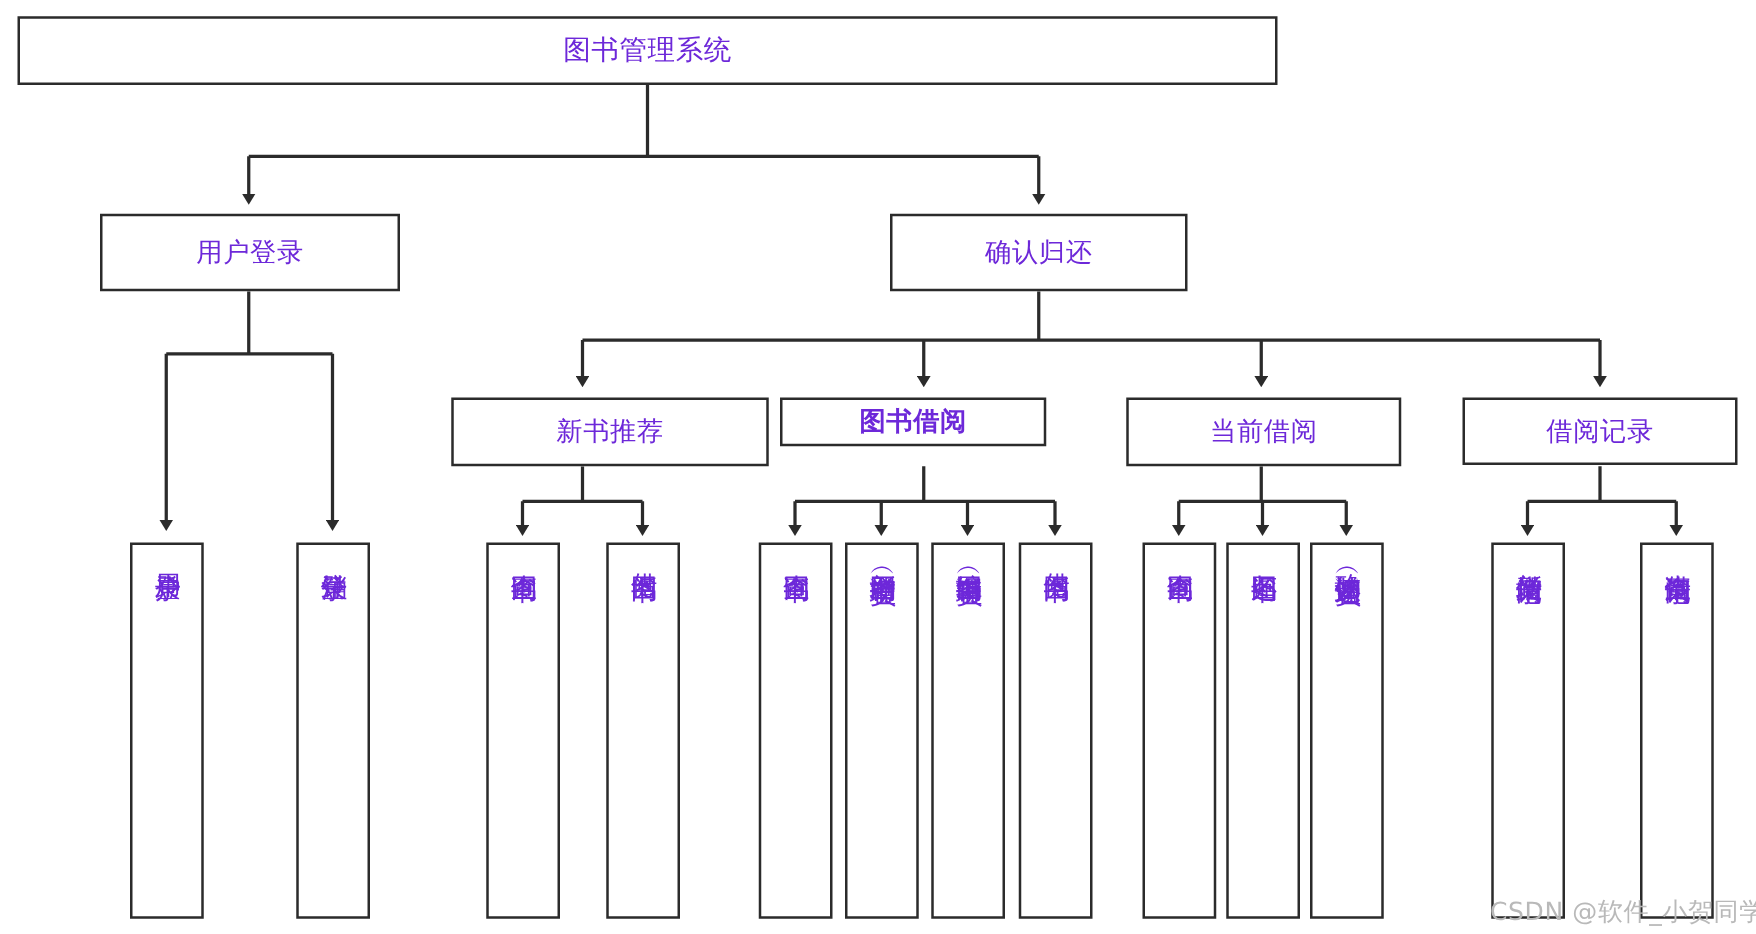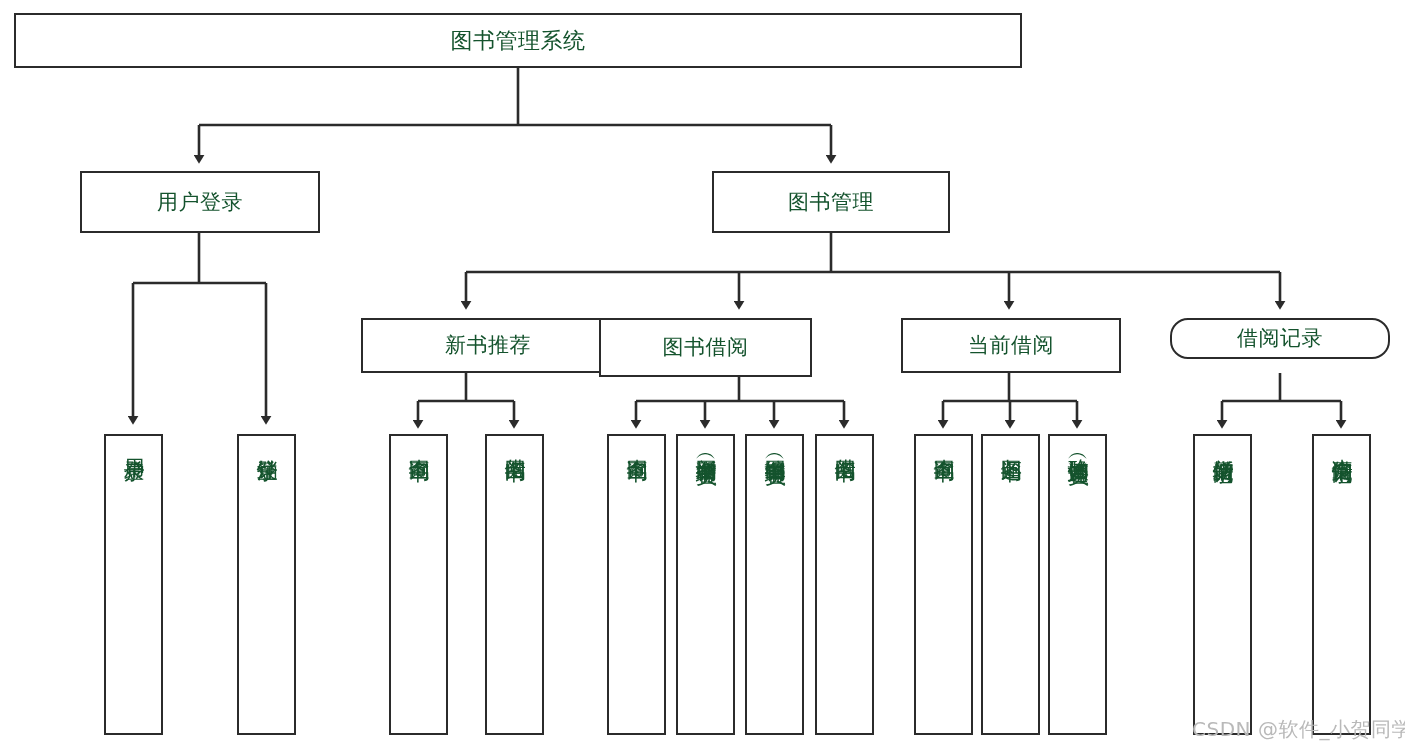--- a/index.html
+++ b/index.html
@@ -27,21 +27,21 @@
     pointer-events: none;
   }
   .node {
     position: absolute;
     box-sizing: border-box;
     background: #ffffff;
     border: 2px solid #2b2b2b;
     display: flex;
     align-items: center;
     justify-content: center;
-    color: #14532d;
+    color: #6d28d9;
     z-index: 2;
   }
   .node .label {
     display: block;
     text-align: center;
     line-height: 1.18;
     letter-spacing: 0.5px;
   }
   
   .node.horiz .label {
@@ -135,36 +135,36 @@
 
   <div class="node horiz root" style="left:14px; top:13px; width:1008px; height:55px;">
     <span class="label">图书管理系统</span>
   </div>
 
   <div class="node horiz" style="left:80px; top:171px; width:240px; height:62px;">
     <span class="label">用户登录</span>
   </div>
 
   <div class="node horiz" style="left:712px; top:171px; width:238px; height:62px;">
-    <span class="label">图书管理</span>
+    <span class="label">确认归还</span>
   </div>
 
   <div class="node horiz" style="left:361px; top:318px; width:254px; height:55px;">
     <span class="label">新书推荐</span>
   </div>
 
-  <div class="node horiz" style="left:599px; top:318px; width:213px; height:59px;">
+  <div class="node horiz" style="left:624px; top:318px; width:213px; height:39px;font-weight:bold;">
     <span class="label">图书借阅</span>
   </div>
 
   <div class="node horiz" style="left:901px; top:318px; width:220px; height:55px;">
     <span class="label">当前借阅</span>
   </div>
 
-  <div class="node horiz" style="left:1170px; top:318px; width:220px; height:41px;border-radius:18px;">
+  <div class="node horiz" style="left:1170px; top:318px; width:220px; height:54px;">
     <span class="label">借阅记录</span>
   </div>
 
   <div class="node vert" style="left:104px; top:434px; width:59px; height:301px;">
     <span class="label">用户登录</span>
   </div>
 
   <div class="node vert" style="left:237px; top:434px; width:59px; height:301px;">
     <span class="label">注销登录</span>
   </div>

